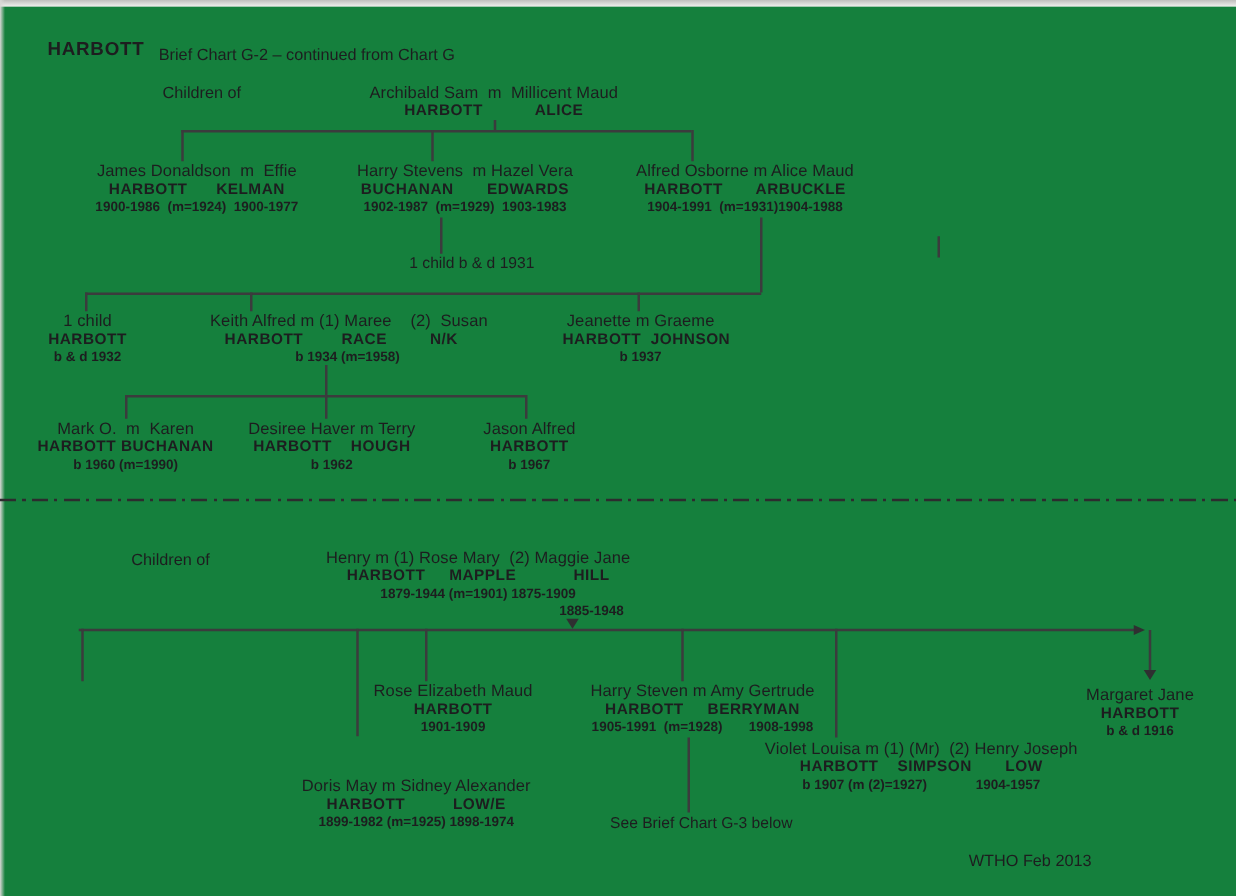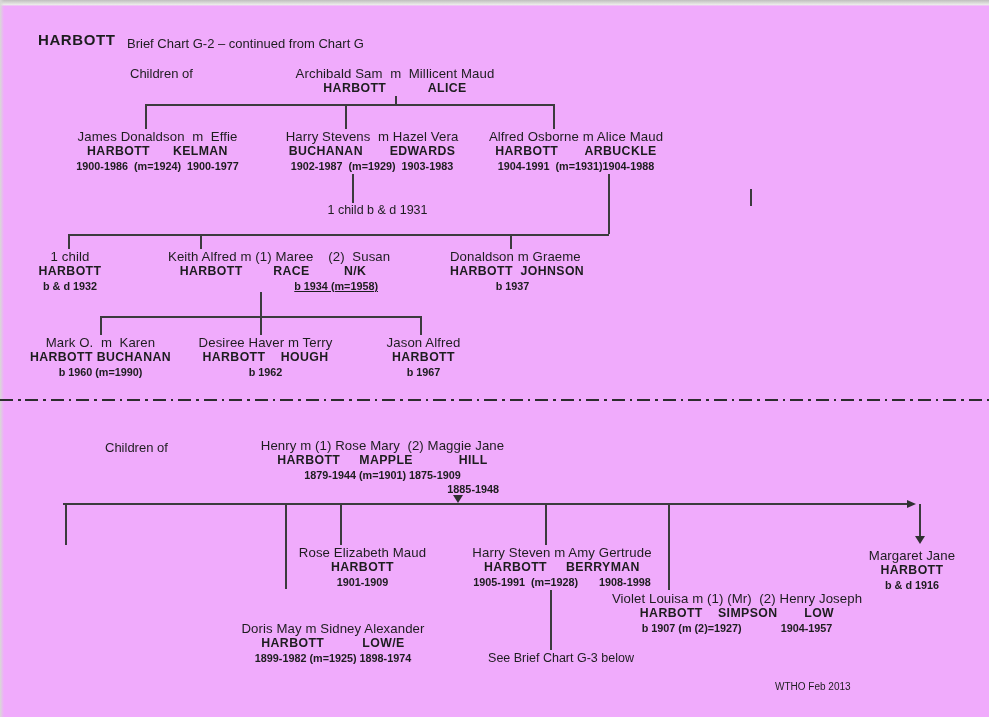--- a/index.html
+++ b/index.html
@@ -1,37 +1,37 @@
 <!DOCTYPE html>
 <html><head>
 <meta charset="utf-8">
 <style>
   * { margin:0; padding:0; box-sizing:border-box; }
   html,body { background:#e9e9e7; }
   body { font-family:"Liberation Sans","DejaVu Sans",sans-serif; }
   .page {
     position:relative; width:989px; height:717px; margin:0 auto;
-    background:#f0abfc; color:#1d1d1f; overflow:hidden;
+    background:#15803d; color:#1d1d1f; overflow:hidden;
   }
   .scan-edge-top { position:absolute; left:0; top:0; width:100%; height:6px;
     background:linear-gradient(#bfbfbd,#ececea 80%,transparent); }
   .scan-edge-left { position:absolute; left:0; top:0; width:4px; height:100%;
     background:linear-gradient(90deg,#d8d8d6,transparent); }
 
   .title { position:absolute; font-size:15px; font-weight:700; letter-spacing:.6px; white-space:pre; }
   .subtitle { position:absolute; font-size:13px; white-space:pre; }
   .label { position:absolute; font-size:13px; white-space:pre; }
   .note { position:absolute; font-size:12.5px; text-align:center; white-space:pre; }
-  .footer-note { position:absolute; font-size:10px; white-space:pre; }
+  .footer-note { position:absolute; font-size:13px; white-space:pre; }
 
   .person { position:absolute; text-align:center; }
   .person .nm { font-size:13.2px; line-height:15px; white-space:pre; letter-spacing:.1px; }
   .person .sn { font-size:12.3px; line-height:15px; font-weight:700; white-space:pre; letter-spacing:.4px; }
   .person .dt { font-size:10.8px; line-height:14px; font-weight:600; white-space:pre; }
-  .person.keith .dt { text-align:right; padding-left:10px;text-decoration:underline; }
+  .person.keith .dt { text-align:center; padding-left:10px; }
   .person.parents2 .dt2 { font-size:10.8px; line-height:14px; font-weight:600;
     white-space:pre; text-align:right; padding-right:16px; }
 
   .hline { position:absolute; height:1.5px; background:#3b3b3d; }
   .vline { position:absolute; width:1.5px; background:#3b3b3d; }
 
   .divider { position:absolute; left:0; width:989px; height:2px;
     background:repeating-linear-gradient(90deg,
       #2c2c2e 0 13px, transparent 13px 18px,
       #2c2c2e 18px 20.5px, transparent 20.5px 25.5px); }
@@ -69,21 +69,21 @@
   <div class="person" style="left:65px; top:129px; width:185px;">
     <div class="nm">James Donaldson  m  Effie</div>
     <div class="sn">HARBOTT      KELMAN</div>
     <div class="dt">1900-1986  (m=1924)  1900-1977</div>
   </div>
   <div class="person" style="left:280px; top:129px; width:184px;">
     <div class="nm">Harry Stevens  m Hazel Vera</div>
     <div class="sn">BUCHANAN       EDWARDS</div>
     <div class="dt">1902-1987  (m=1929)  1903-1983</div>
   </div>
-  <div class="person" style="left:481px; top:129px; width:190px;">
+  <div class="person" style="left:501px; top:129px; width:190px;">
     <div class="nm">Alfred Osborne m Alice Maud</div>
     <div class="sn">HARBOTT       ARBUCKLE</div>
     <div class="dt">1904-1991  (m=1931)1904-1988</div>
   </div>
 
   <div class="vline" style="left:352px; top:174px; height:29px;"></div>
   <div class="note" style="left:320px; top:203px; width:115px;">1 child b &amp; d 1931</div>
 
   <div class="vline" style="left:750px; top:189px; height:17px;"></div>
 
@@ -97,21 +97,21 @@
     <div class="nm">1 child</div>
     <div class="sn">HARBOTT</div>
     <div class="dt">b &amp; d 1932</div>
   </div>
   <div class="person keith" style="left:168px; top:249px; width:210px;">
     <div class="nm">Keith Alfred m (1) Maree    (2)  Susan</div>
     <div class="sn">HARBOTT        RACE         N/K</div>
     <div class="dt">b 1934 (m=1958)</div>
   </div>
   <div class="person" style="left:450px; top:249px; width:125px;">
-    <div class="nm">Donaldson m Graeme</div>
+    <div class="nm">Jeanette m Graeme</div>
     <div class="sn">HARBOTT  JOHNSON</div>
     <div class="dt">b 1937</div>
   </div>
 
   <div class="vline" style="left:260px; top:292px; height:24px;"></div>
   <div class="hline" style="left:100px; top:316px; width:321px;"></div>
   <div class="vline" style="left:100px; top:316px; height:19px;"></div>
   <div class="vline" style="left:260px; top:316px; height:19px;"></div>
   <div class="vline" style="left:420px; top:316px; height:19px;"></div>
 

